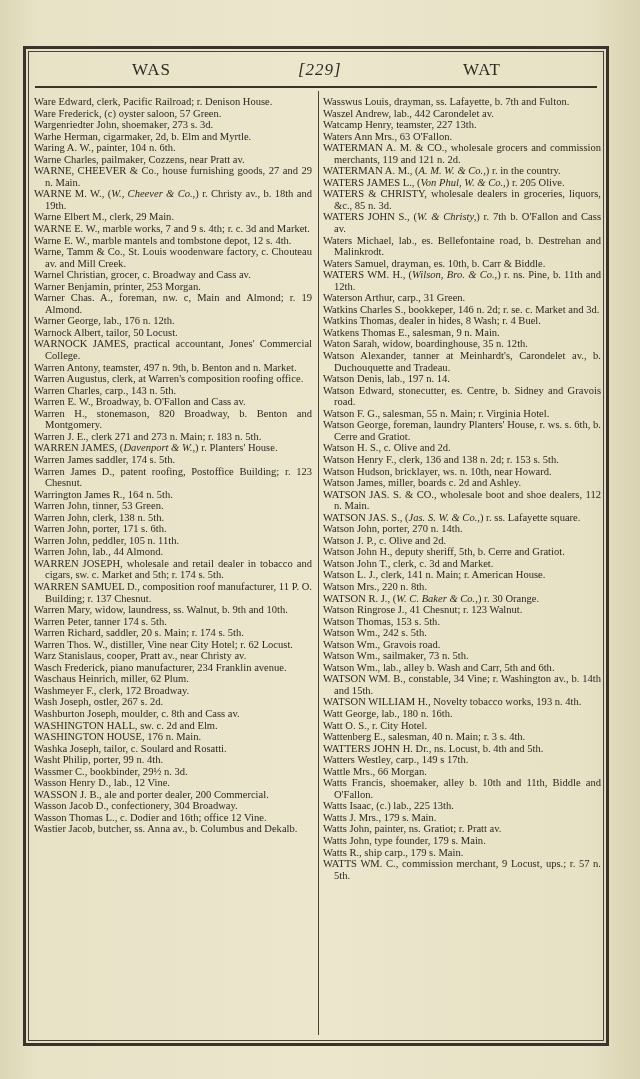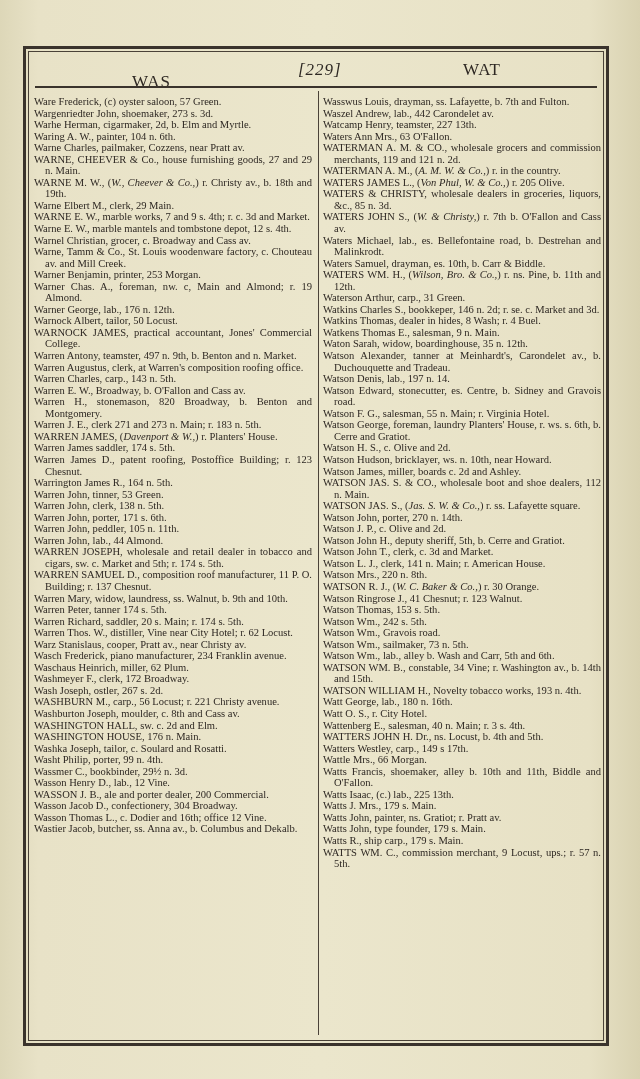--- a/index.html
+++ b/index.html
@@ -41,21 +41,21 @@
       width: 562px; height: 30px;
     }
     .header .left, .header .center, .header .right {
       position: absolute;
       top: 2px;
       font-family: "Liberation Serif", serif;
       font-size: 17px;
       letter-spacing: 1px;
       color: #2e2823;
     }
-    .header .left { left: 97px; margin-top: 12px; }
+    .header .left { left: 97px; }
     .header .center { left: 263px; font-style: italic; }
     .header .right { left: 428px; }
     .header-rule {
       position: absolute;
       left: 35px; top: 86px;
       width: 562px; height: 0;
       border-top: 2px solid #3a332c;
     }
     .col-divider {
       position: absolute;
@@ -91,32 +91,33 @@
 
   <div class="header">
     <span class="left">WAS</span>
     <span class="center">[229]</span>
     <span class="right">WAT</span>
   </div>
   <div class="header-rule"></div>
   <div class="col-divider"></div>
 
   <div class="column left" id="col-left">
+      <p class="entry">Ware Edward, clerk, Pacific Railroad; r. Denison House.</p>
       <p class="entry">Ware Frederick, (c) oyster saloon, 57 Green.</p>
       <p class="entry">Wargenriedter John, shoemaker, 273 s. 3d.</p>
       <p class="entry">Warhe Herman, cigarmaker, 2d, b. Elm and Myrtle.</p>
       <p class="entry">Waring A. W., painter, 104 n. 6th.</p>
       <p class="entry">Warne Charles, pailmaker, Cozzens, near Pratt av.</p>
       <p class="entry">WARNE, CHEEVER &amp; Co., house furnishing goods, 27 and 29 n. Main.</p>
       <p class="entry">WARNE M. W., (<span class="firm">W., Cheever &amp; Co.,</span>) r. Christy av., b. 18th and 19th.</p>
       <p class="entry">Warne Elbert M., clerk, 29 Main.</p>
       <p class="entry">WARNE E. W., marble works, 7 and 9 s. 4th; r. c. 3d and Market.</p>
       <p class="entry">Warne E. W., marble mantels and tombstone depot, 12 s. 4th.</p>
+      <p class="entry">Warne, Tamm &amp; Co., St. Louis woodenware factory, c. Chouteau av. and Mill Creek.</p>
       <p class="entry">Warnel Christian, grocer, c. Broadway and Cass av.</p>
-      <p class="entry">Warne, Tamm &amp; Co., St. Louis woodenware factory, c. Chouteau av. and Mill Creek.</p>
       <p class="entry">Warner Benjamin, printer, 253 Morgan.</p>
       <p class="entry">Warner Chas. A., foreman, nw. c, Main and Almond; r. 19 Almond.</p>
       <p class="entry">Warner George, lab., 176 n. 12th.</p>
       <p class="entry">Warnock Albert, tailor, 50 Locust.</p>
       <p class="entry">WARNOCK JAMES, practical accountant, Jones' Commercial College.</p>
       <p class="entry">Warren Antony, teamster, 497 n. 9th, b. Benton and n. Market.</p>
       <p class="entry">Warren Augustus, clerk, at Warren's composition roofing office.</p>
       <p class="entry">Warren Charles, carp., 143 n. 5th.</p>
       <p class="entry">Warren E. W., Broadway, b. O'Fallon and Cass av.</p>
       <p class="entry">Warren H., stonemason, 820 Broadway, b. Benton and Montgomery.</p>
@@ -134,21 +135,20 @@
       <p class="entry">WARREN SAMUEL D., composition roof manufacturer, 11 P. O. Building; r. 137 Chesnut.</p>
       <p class="entry">Warren Mary, widow, laundress, ss. Walnut, b. 9th and 10th.</p>
       <p class="entry">Warren Peter, tanner 174 s. 5th.</p>
       <p class="entry">Warren Richard, saddler, 20 s. Main; r. 174 s. 5th.</p>
       <p class="entry">Warren Thos. W., distiller, Vine near City Hotel; r. 62 Locust.</p>
       <p class="entry">Warz Stanislaus, cooper, Pratt av., near Christy av.</p>
       <p class="entry">Wasch Frederick, piano manufacturer, 234 Franklin avenue.</p>
       <p class="entry">Waschaus Heinrich, miller, 62 Plum.</p>
       <p class="entry">Washmeyer F., clerk, 172 Broadway.</p>
       <p class="entry">Wash Joseph, ostler, 267 s. 2d.</p>
-      <p class="entry">WASHBURN M., carp., 56 Locust; r. 221 Christy avenue.</p>
       <p class="entry">Washburton Joseph, moulder, c. 8th and Cass av.</p>
       <p class="entry">WASHINGTON HALL, sw. c. 2d and Elm.</p>
       <p class="entry">WASHINGTON HOUSE, 176 n. Main.</p>
       <p class="entry">Washka Joseph, tailor, c. Soulard and Rosatti.</p>
       <p class="entry">Washt Philip, porter, 99 n. 4th.</p>
       <p class="entry">Wassmer C., bookbinder, 29½ n. 3d.</p>
       <p class="entry">Wasson Henry D., lab., 12 Vine.</p>
       <p class="entry">WASSON J. B., ale and porter dealer, 200 Commercial.</p>
       <p class="entry">Wasson Jacob D., confectionery, 304 Broadway.</p>
       <p class="entry">Wasson Thomas L., c. Dodier and 16th; office 12 Vine.</p>
@@ -171,20 +171,21 @@
       <p class="entry">Watkins Charles S., bookkeper, 146 n. 2d; r. se. c. Market and 3d.</p>
       <p class="entry">Watkins Thomas, dealer in hides, 8 Wash; r. 4 Buel.</p>
       <p class="entry">Watkens Thomas E., salesman, 9 n. Main.</p>
       <p class="entry">Waton Sarah, widow, boardinghouse, 35 n. 12th.</p>
       <p class="entry">Watson Alexander, tanner at Meinhardt's, Carondelet av., b. Duchouquette and Tradeau.</p>
       <p class="entry">Watson Denis, lab., 197 n. 14.</p>
       <p class="entry">Watson Edward, stonecutter, es. Centre, b. Sidney and Gravois road.</p>
       <p class="entry">Watson F. G., salesman, 55 n. Main; r. Virginia Hotel.</p>
       <p class="entry">Watson George, foreman, laundry Planters' House, r. ws. s. 6th, b. Cerre and Gratiot.</p>
       <p class="entry">Watson H. S., c. Olive and 2d.</p>
+      <p class="entry">Watson Henry F., clerk, 136 and 138 n. 2d; r. 153 s. 5th.</p>
       <p class="entry">Watson Hudson, bricklayer, ws. n. 10th, near Howard.</p>
       <p class="entry">Watson James, miller, boards c. 2d and Ashley.</p>
       <p class="entry">WATSON JAS. S. &amp; CO., wholesale boot and shoe dealers, 112 n. Main.</p>
       <p class="entry">WATSON JAS. S., (<span class="firm">Jas. S. W. &amp; Co.,</span>) r. ss. Lafayette square.</p>
       <p class="entry">Watson John, porter, 270 n. 14th.</p>
       <p class="entry">Watson J. P., c. Olive and 2d.</p>
       <p class="entry">Watson John H., deputy sheriff, 5th, b. Cerre and Gratiot.</p>
       <p class="entry">Watson John T., clerk, c. 3d and Market.</p>
       <p class="entry">Watson L. J., clerk, 141 n. Main; r. American House.</p>
       <p class="entry">Watson Mrs., 220 n. 8th.</p>

